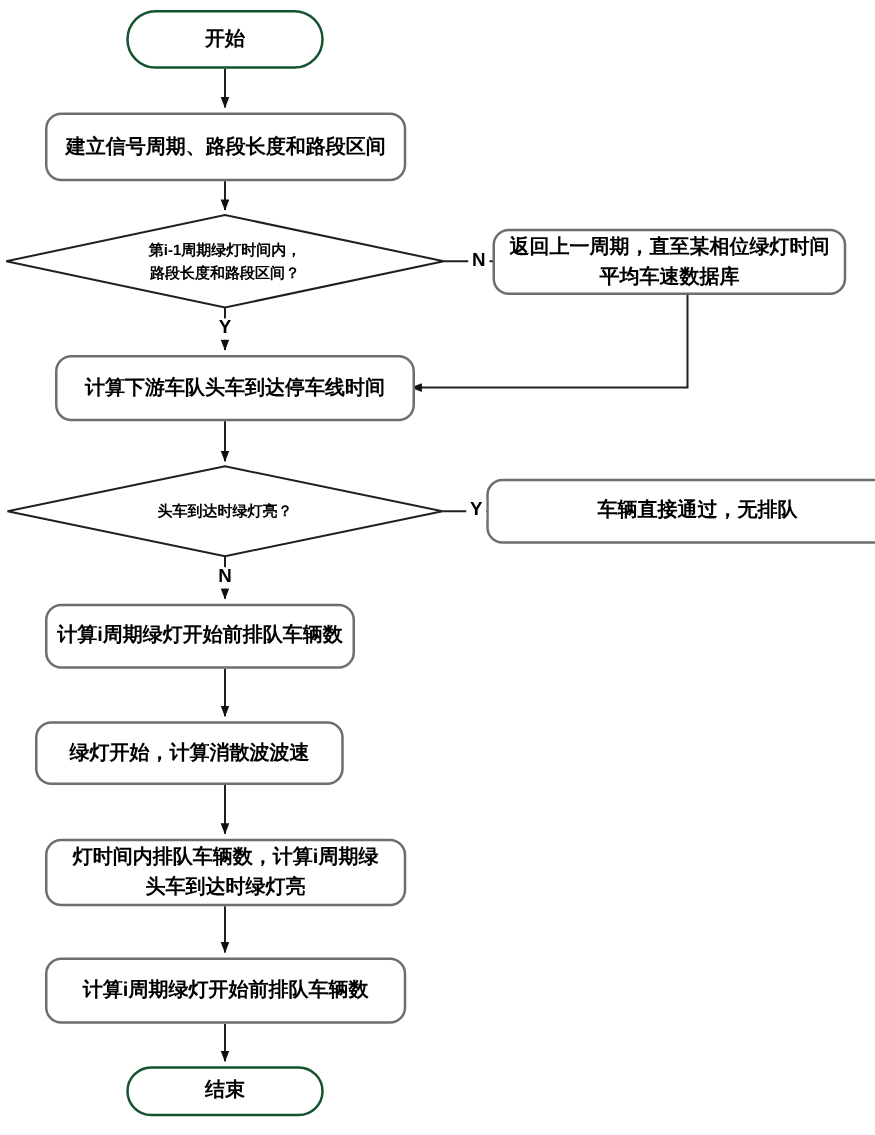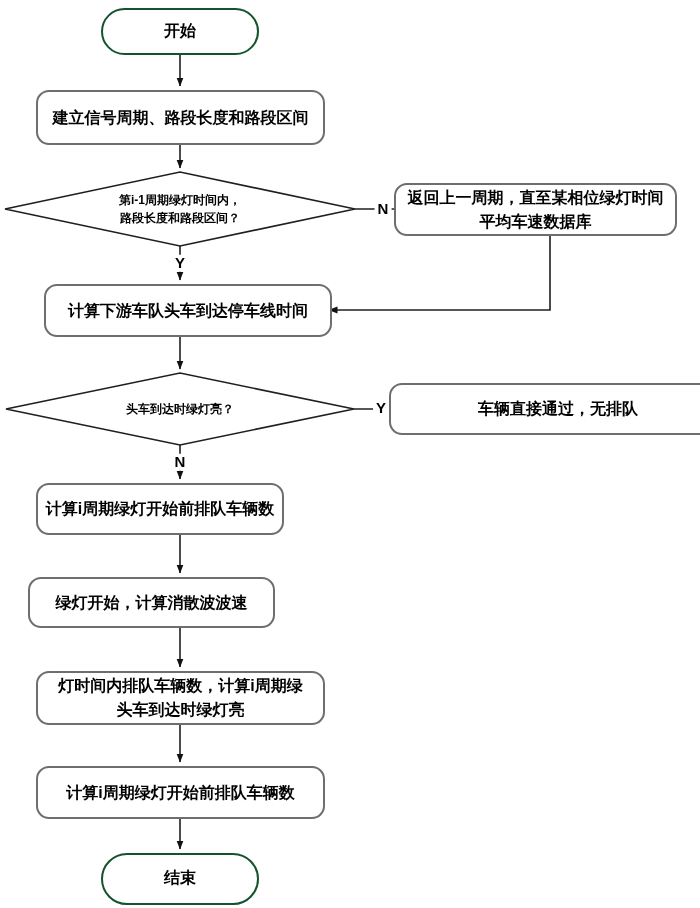--- a/index.html
+++ b/index.html
@@ -155,21 +155,21 @@
     <div>
       <div>灯时间内排队车辆数，计算i周期绿</div>
       <div>头车到达时绿灯亮</div>
     </div>
   </div>
 
   <div class="node rect" style="left:36px; top:766px; width:289px; height:53px;">
     <span>计算i周期绿灯开始前排队车辆数</span>
   </div>
 
-  <div class="node stadium" style="left:101px; top:853px; width:158px; height:52px;justify-content:center;">
+  <div class="node stadium" style="left:101px; top:853px; width:158px; height:40px;justify-content:center;">
     <span>结束</span>
   </div>
 
   <div class="edge-label" style="left:383px; top:209px;">N</div>
   <div class="edge-label" style="left:180px; top:263px;">Y</div>
   <div class="edge-label" style="left:381px; top:408px;">Y</div>
   <div class="edge-label" style="left:180px; top:462px;">N</div>
 
 </div>
 

